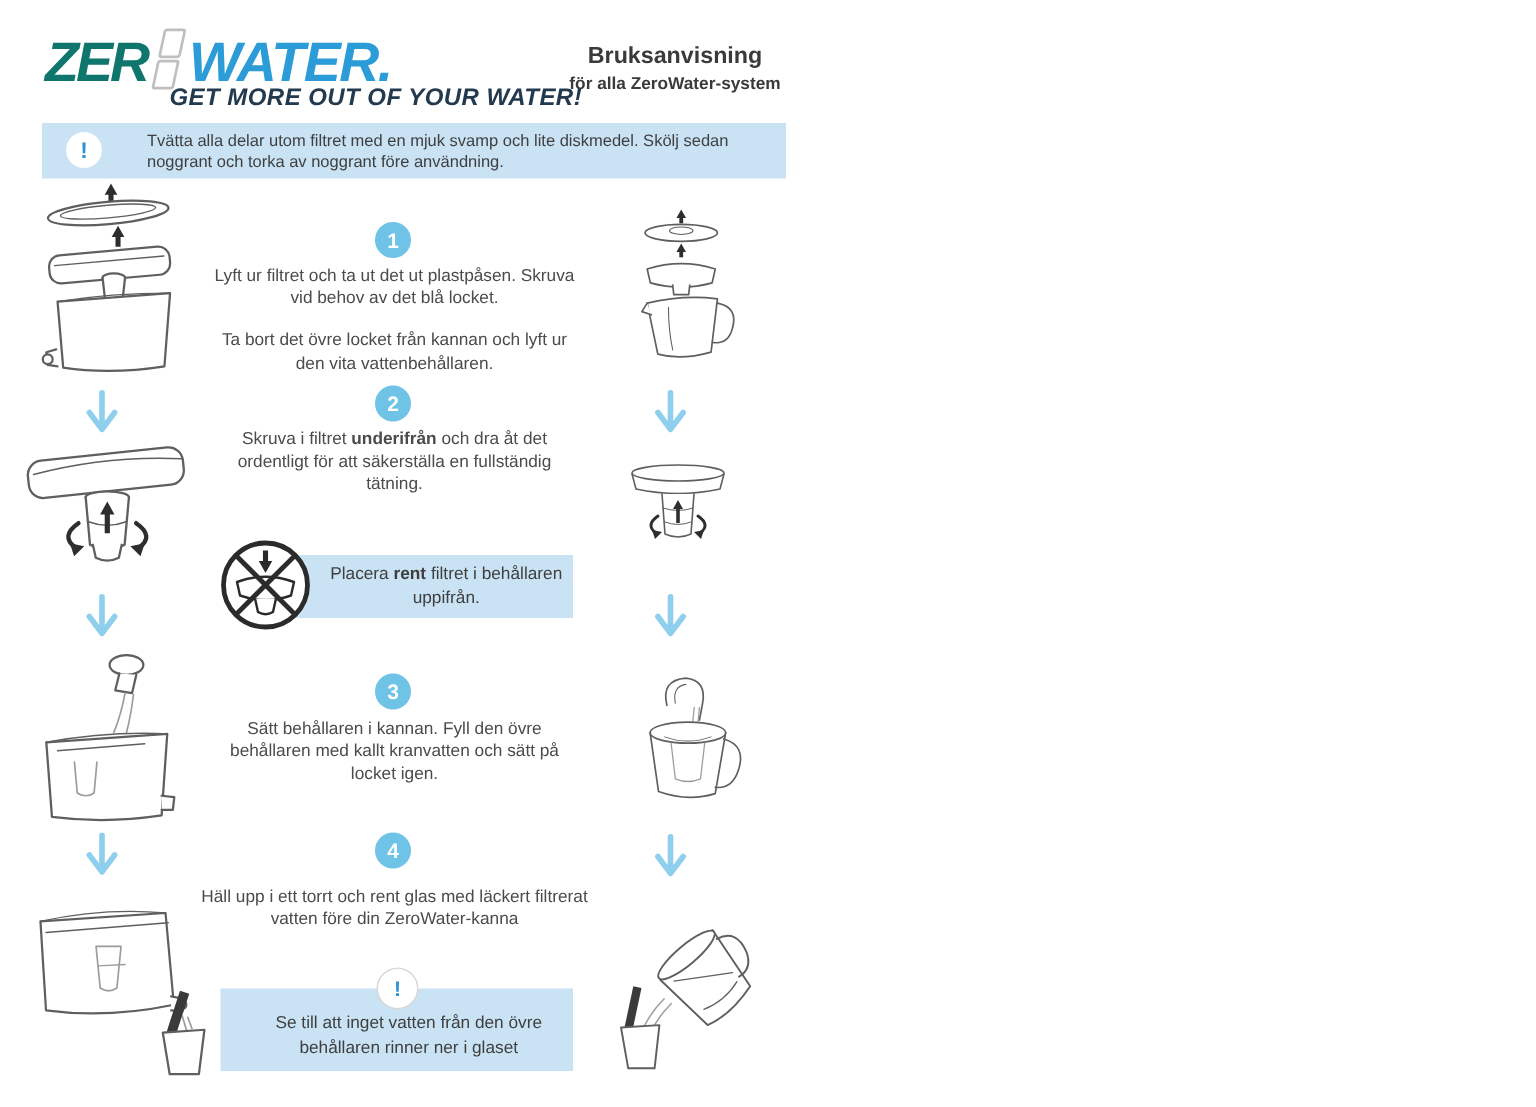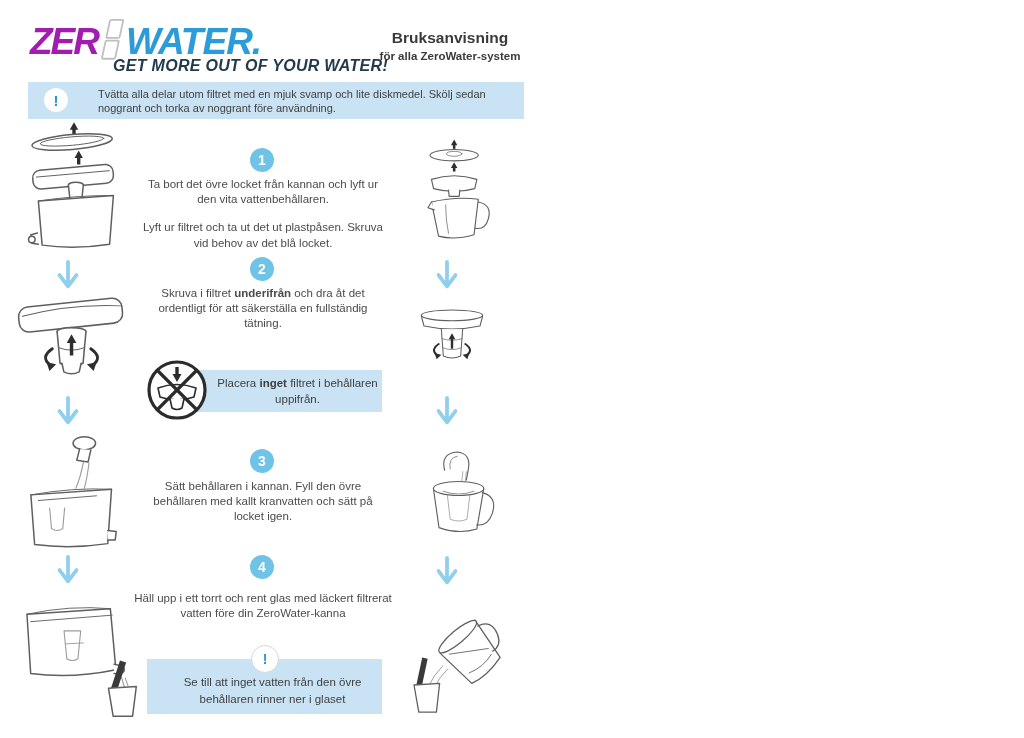--- a/index.html
+++ b/index.html
@@ -5,21 +5,21 @@
   :root{
     --accent:#2b9cd8; --circle:#6ec3e6; --note-bg:#c9e2f4;
     --arrow:#8ecfee; --ink:#4b4b4b; --line:#5f5f5f; --warn:#2e93cc;
   }
   html,body{margin:0;padding:0;background:#fff;}
   .page{position:relative;width:1024px;height:738px;background:#fff;overflow:hidden;
         font-family:"Liberation Sans",sans-serif;}
 
   
   .logo{position:absolute;left:30px;top:24px;display:flex;align-items:center;height:36px;}
-  .logo .zer{font-size:37px;font-weight:bold;font-style:italic;color:#a21caf;
+  .logo .zer{font-size:37px;font-weight:bold;font-style:italic;color:#0f766e;
              letter-spacing:-2px;line-height:36px;}
   .logo .digit{width:25px;height:58px;margin:-14px 1px -10px 2px;display:block;}
   .logo .water{font-size:37px;font-weight:bold;font-style:italic;color:var(--accent);
                letter-spacing:-1px;line-height:36px;}
   .tagline{position:absolute;left:113px;top:57px;font-size:16px;font-weight:bold;
            font-style:italic;color:#22394e;letter-spacing:.3px;}
   .doc-title{position:absolute;left:358px;top:29px;width:184px;text-align:center;color:#3a3a3a;}
   .doc-title .t{font-size:15.5px;font-weight:bold;margin:0;}
   .doc-title .s{font-size:11.5px;font-weight:bold;margin-top:3px;}
 
@@ -179,33 +179,33 @@
         <rect x="111" y="74" width="7" height="34" transform="rotate(18 114 91)" fill="#3a3a3a" stroke="none"></rect>
         <path d="M104 104 L134 102 L130 134 L109 134 Z"></path>
       </g>
     </svg>
   </div>
 
   <div class="step-circle" style="left:250px;top:148px">
     <span>1</span>
   </div>
   <div class="step-text" style="left:140px;top:177px;width:246px">
+    <p>Lyft ur filtret och ta ut det ut plastpåsen. Skruva vid behov av det blå locket.</p>
     <p>Ta bort det övre locket från kannan och lyft ur den vita vattenbehållaren.</p>
-    <p>Lyft ur filtret och ta ut det ut plastpåsen. Skruva vid behov av det blå locket.</p>
   </div>
 
   <div class="step-circle" style="left:250px;top:257px">
     <span>2</span>
   </div>
   <div class="step-text" style="left:140px;top:286px;width:246px">
     <p><span>Skruva i filtret </span><b>underifrån</b><span> och dra åt det ordentligt för att säkerställa en fullständig tätning.</span></p>
   </div>
 
   <div class="note-box" id="note1">
-    <span><span>Placera </span><b>inget</b><span> filtret i behållaren uppifrån.</span></span>
+    <span><span>Placera </span><b>rent</b><span> filtret i behållaren uppifrån.</span></span>
   </div>
   <div id="no-icon">
     <svg viewBox="0 0 66 66">
       <circle cx="33" cy="33" r="28" fill="#fff" stroke="#2b2b2b" stroke-width="3.2"></circle>
       <g fill="#2b2b2b" stroke="none">
         <rect x="31.3" y="10" width="3.4" height="8"></rect>
           <path d="M28.5 17 h9 l-4.5 8 z"></path>
       </g>
       <g stroke="#2b2b2b" stroke-width="1.6" fill="#fff" stroke-linejoin="round">
         <path d="M14 31 q19 -7 38 0 l-2 9 q-17 6 -34 0 z"></path>

